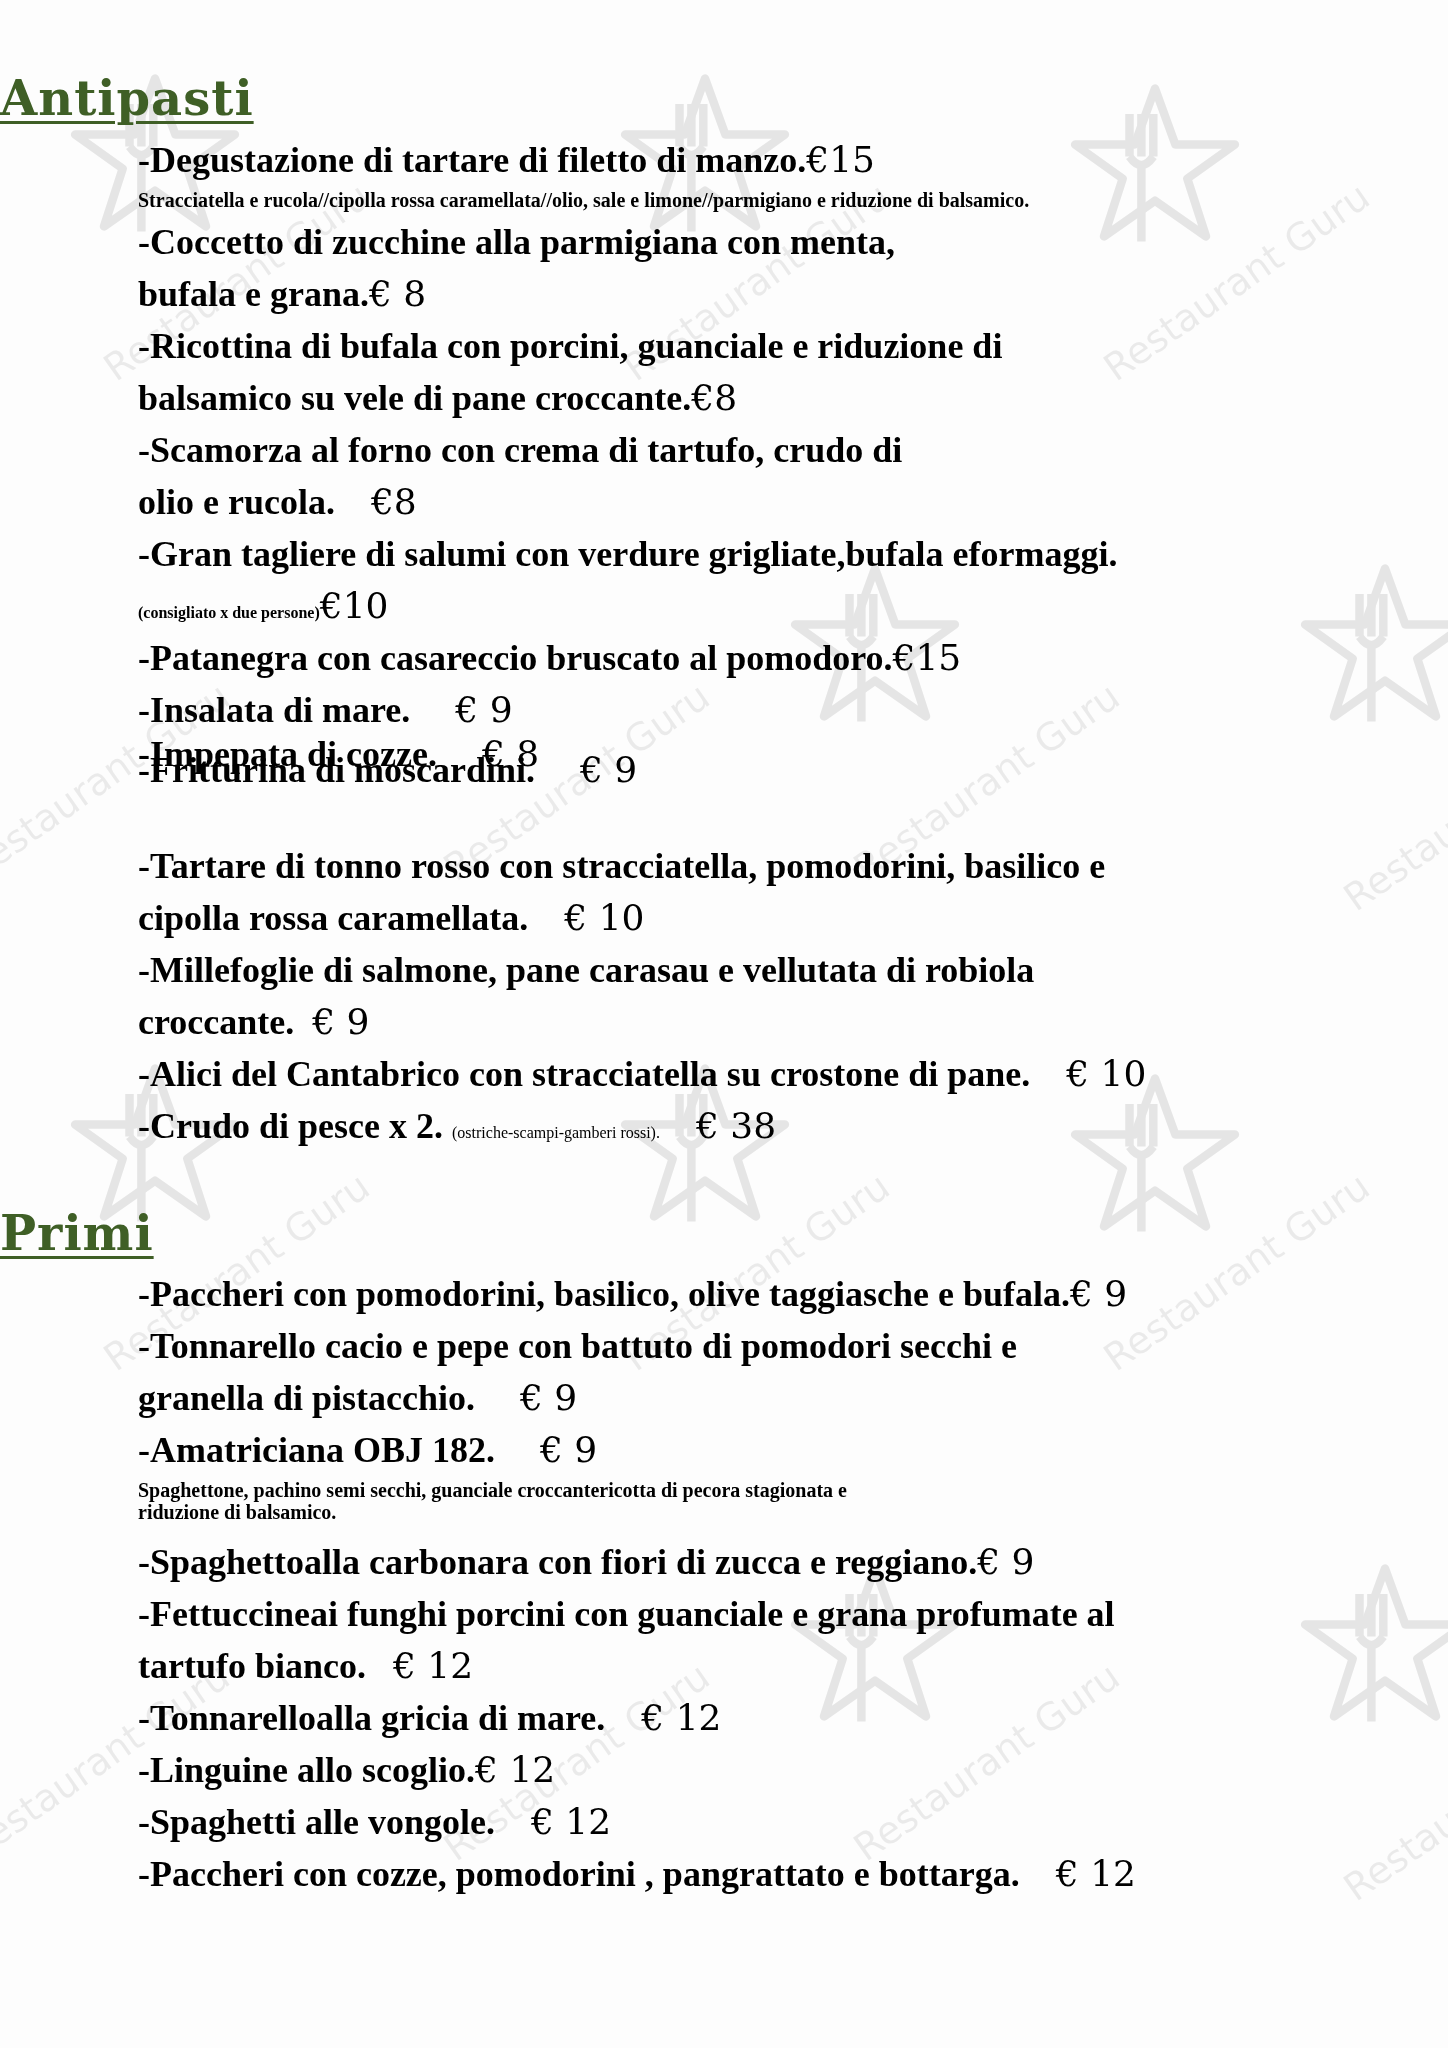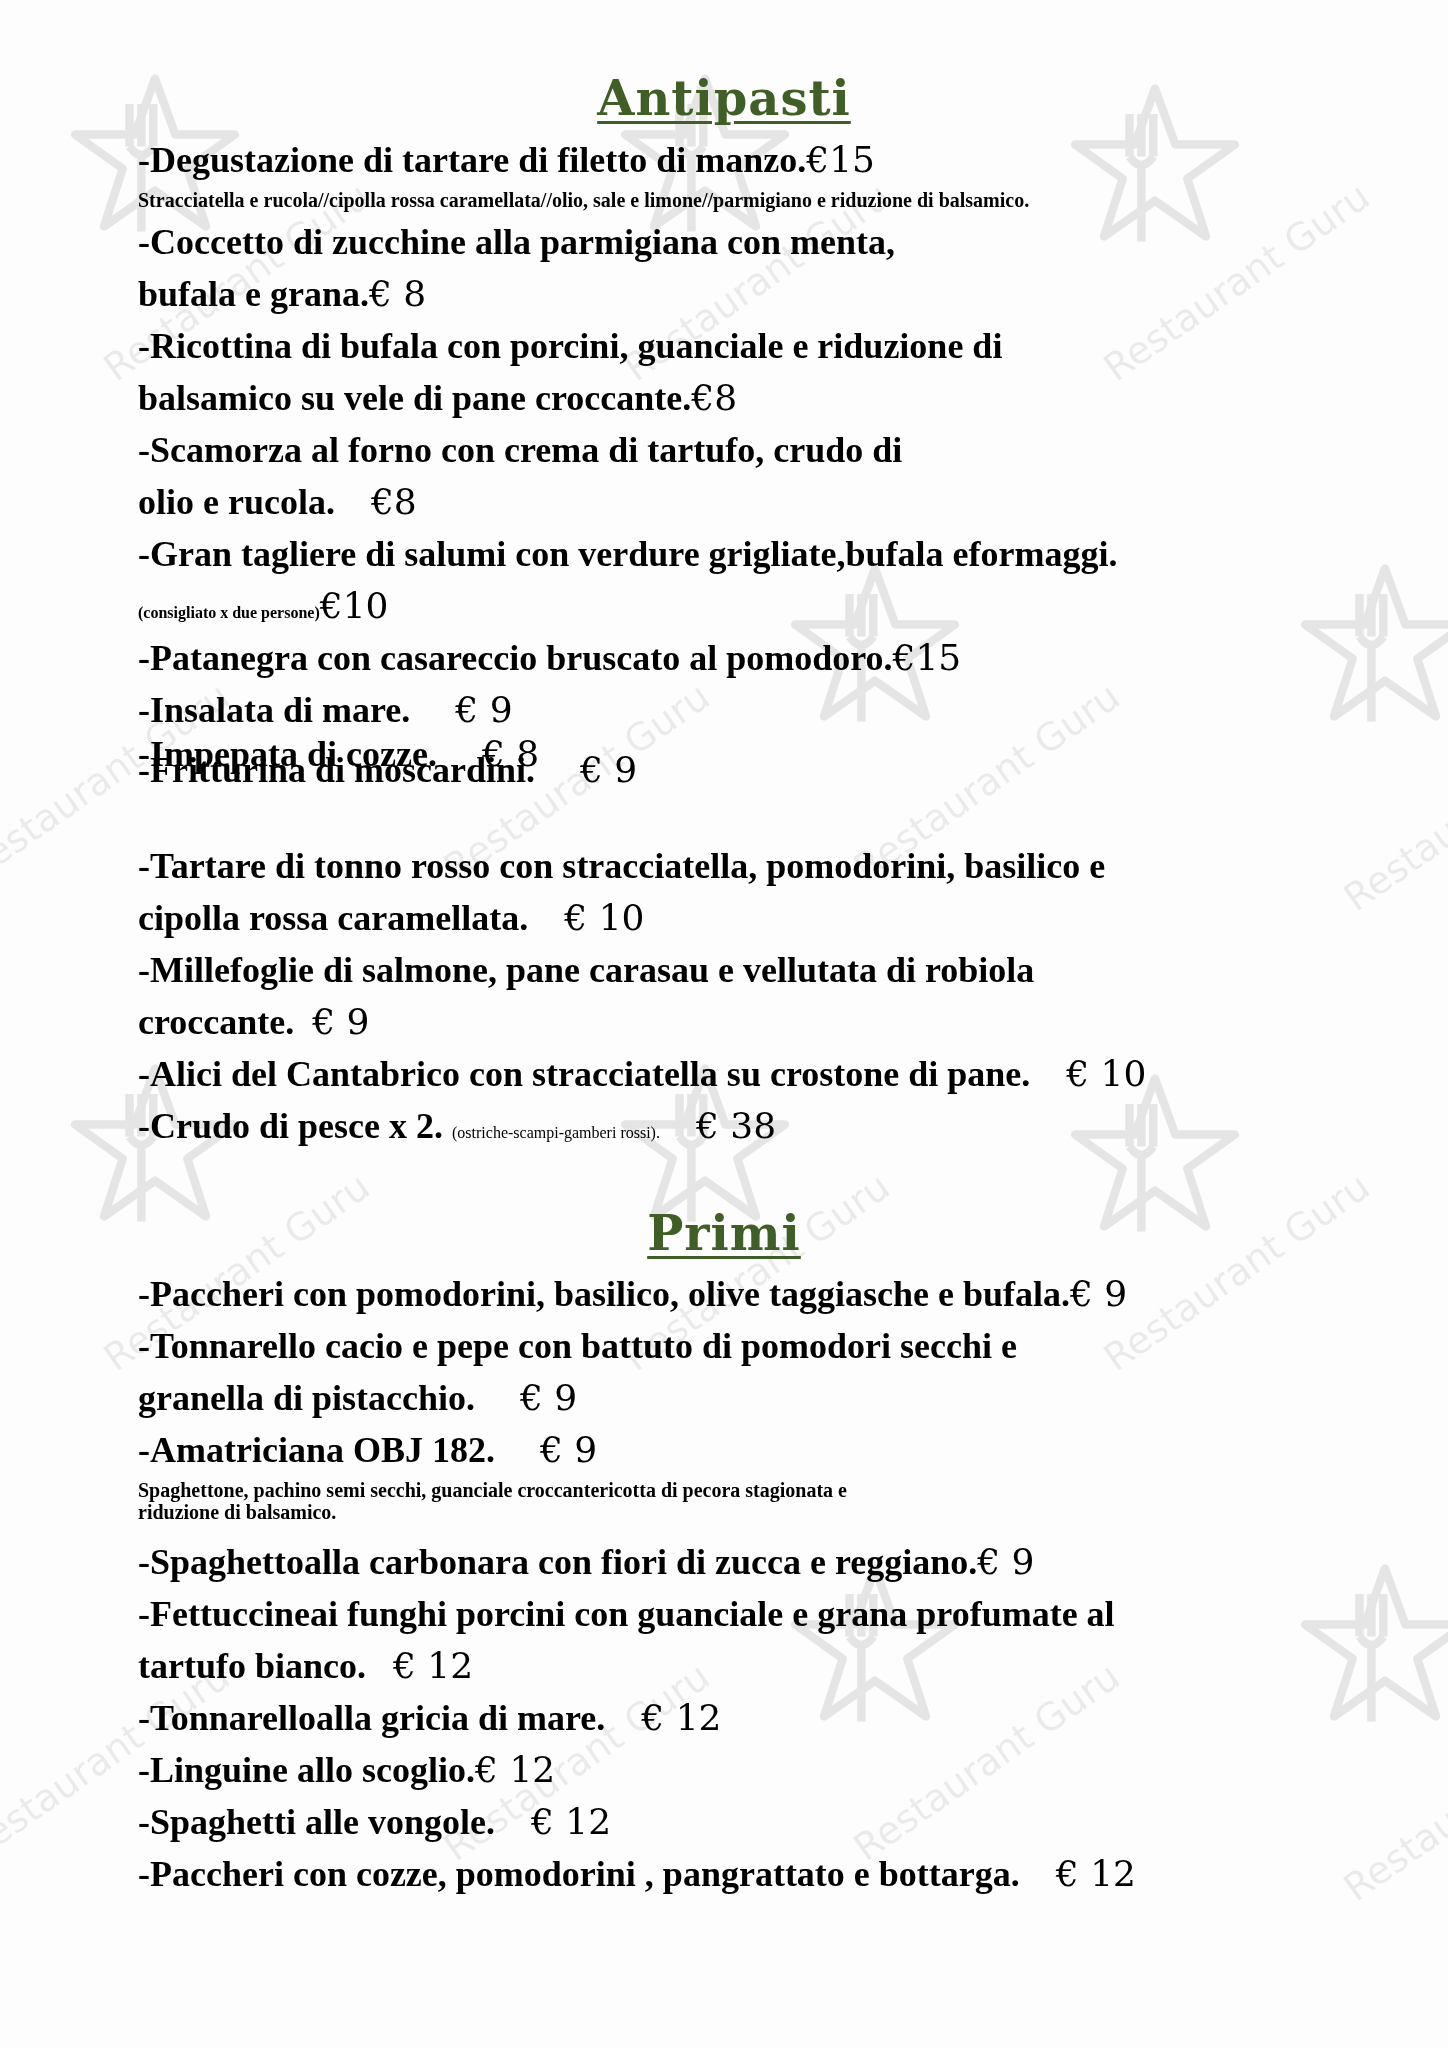--- a/index.html
+++ b/index.html
@@ -16,21 +16,21 @@
       opacity: 0.09;
     }
     .wm-text {
       position: absolute;
       font-family: "DejaVu Sans", "Liberation Sans", sans-serif;
       font-size: 38px; color: #000; opacity: 0.07;
       transform: rotate(-35deg); white-space: nowrap;
     }
     .page { position: absolute; left: 0; top: 0; width: 1448px; }
     .heading {
-      position: absolute; left: 0; width: 1448px; text-align: center;
+      position: absolute; left: 0; width: 1448px; text-align: left;
       font-family: "DejaVu Serif", "Liberation Serif", serif;
       font-weight: bold; font-size: 48px; color: #3f5f26;
       text-decoration: underline; text-decoration-thickness: 3px;
       text-underline-offset: 6px; letter-spacing: 1px;
     }
     .line {
       position: absolute; left: 138px;
       font-family: "Liberation Serif", "DejaVu Serif", serif;
       font-weight: bold; font-size: 36px; line-height: 44px;
       white-space: nowrap; transform-origin: left center;

